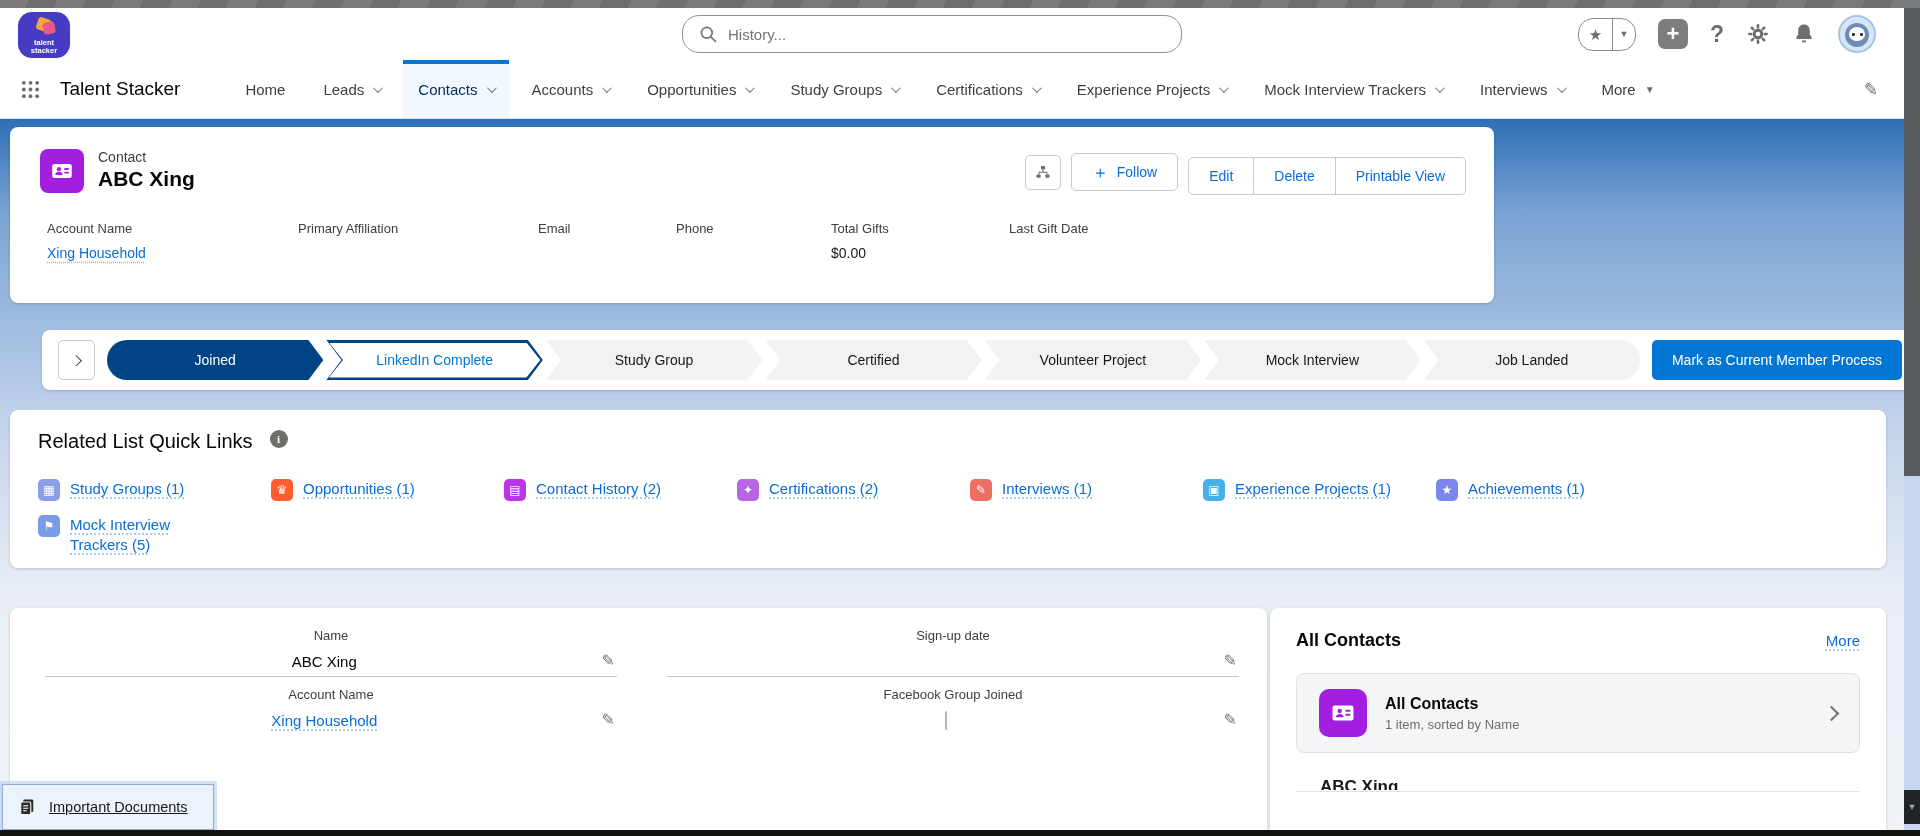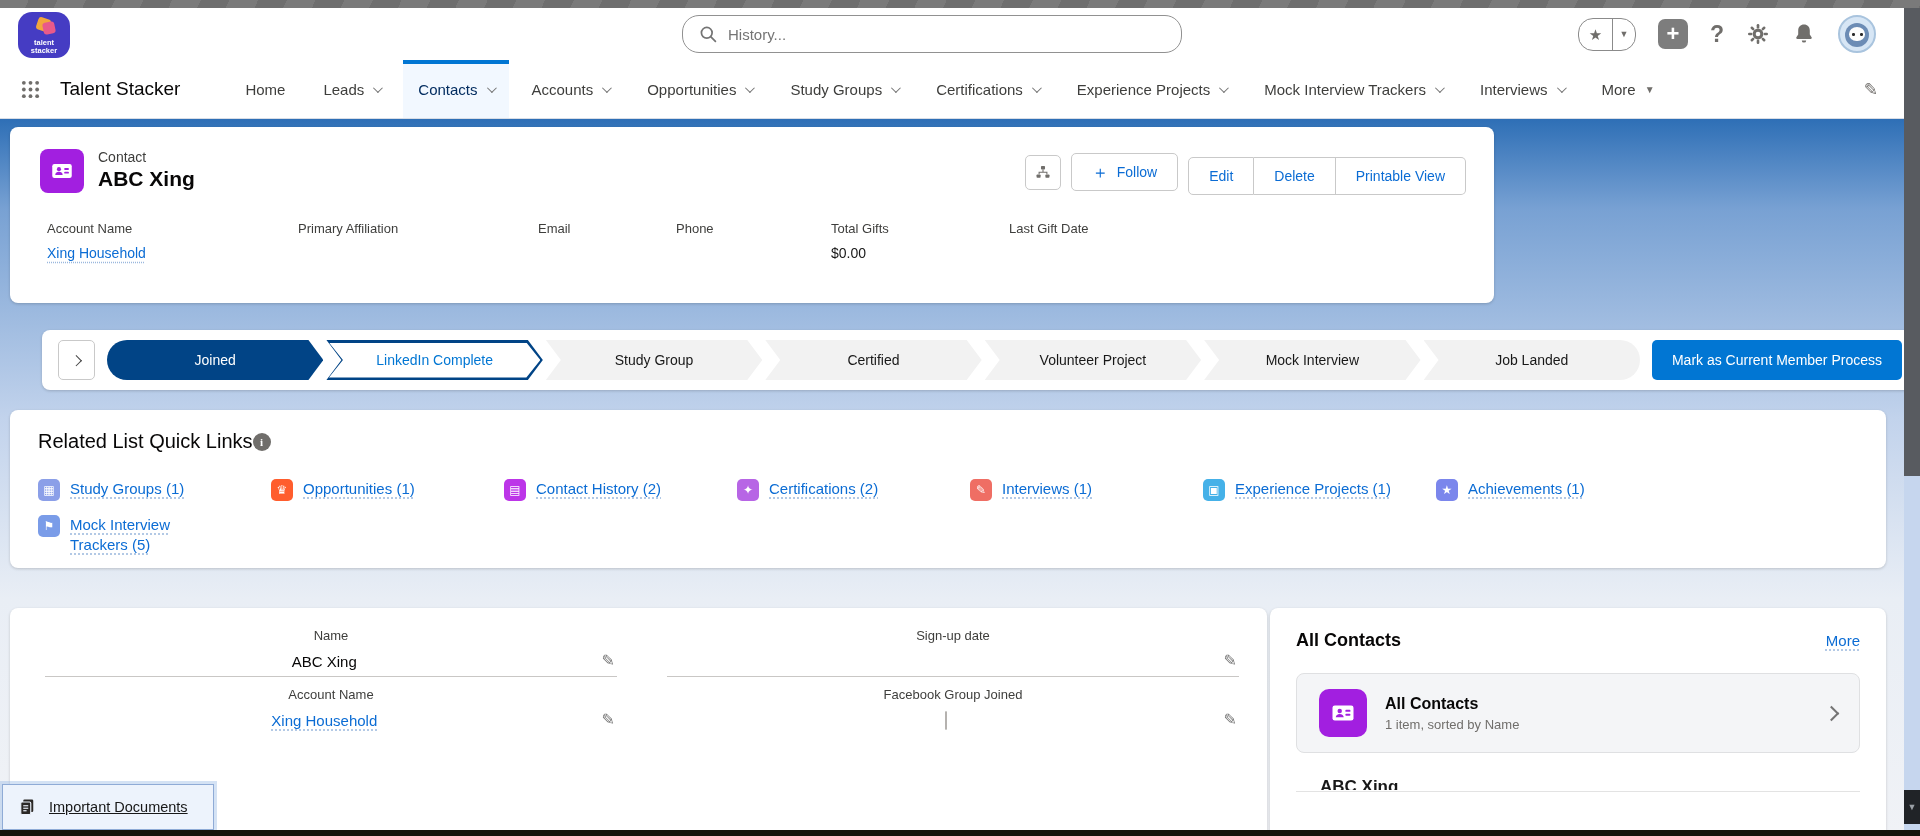--- a/index.html
+++ b/index.html
@@ -90,21 +90,21 @@
   .stage-last-wrap .stage { flex:1; clip-path:polygon(0 0, 100% 0, 100% 100%, 0 100%, 15px 50%); }
   .stage.complete { background:#014486; color:#fff; }
   .stage.current { background:#014486; color:#0176d3; }
   .stage.current .inner { position:absolute; inset:2.5px; background:#fff;
     clip-path:polygon(0 0, calc(100% - 14px) 0, 100% 50%, calc(100% - 14px) 100%, 0 100%, 14px 50%); }
   .stage span.lbl { position:relative; z-index:2; }
   .btn-brand { height:40px; background:#0176d3; color:#fff; border:none; border-radius:5px; font-size:14px; padding:0 20px; font-family:inherit; }
 
   
   .card-quick { left:10px; top:291px; width:1876px; height:158px; padding:20px 28px; }
-  .ql-title-row { display:flex; align-items:center; gap:0; }
+  .ql-title-row { display:flex; gap:17px; }
   .ql-title { font-size:20px; color:#080707; }
   .infoicon { width:18px; height:18px; border-radius:50%; background:#706e6b; color:#fff; font-size:11px; font-weight:bold;
     display:flex; align-items:center; justify-content:center; font-family:"Liberation Serif",serif; }
   .ql-row { display:flex; margin-top:26px; }
   .ql-item { display:flex; align-items:flex-start; gap:10px; width:233px; }
   .ql-icon { width:22px; height:22px; border-radius:5px; color:#fff; font-size:12px; display:flex; align-items:center; justify-content:center; flex:none; }
   .ql-item a { font-size:15px; line-height:20px; }
   .ql-row2 { margin-top:14px; }
   .ql-row2 .ql-item a { display:inline-block; max-width:120px; }
 

